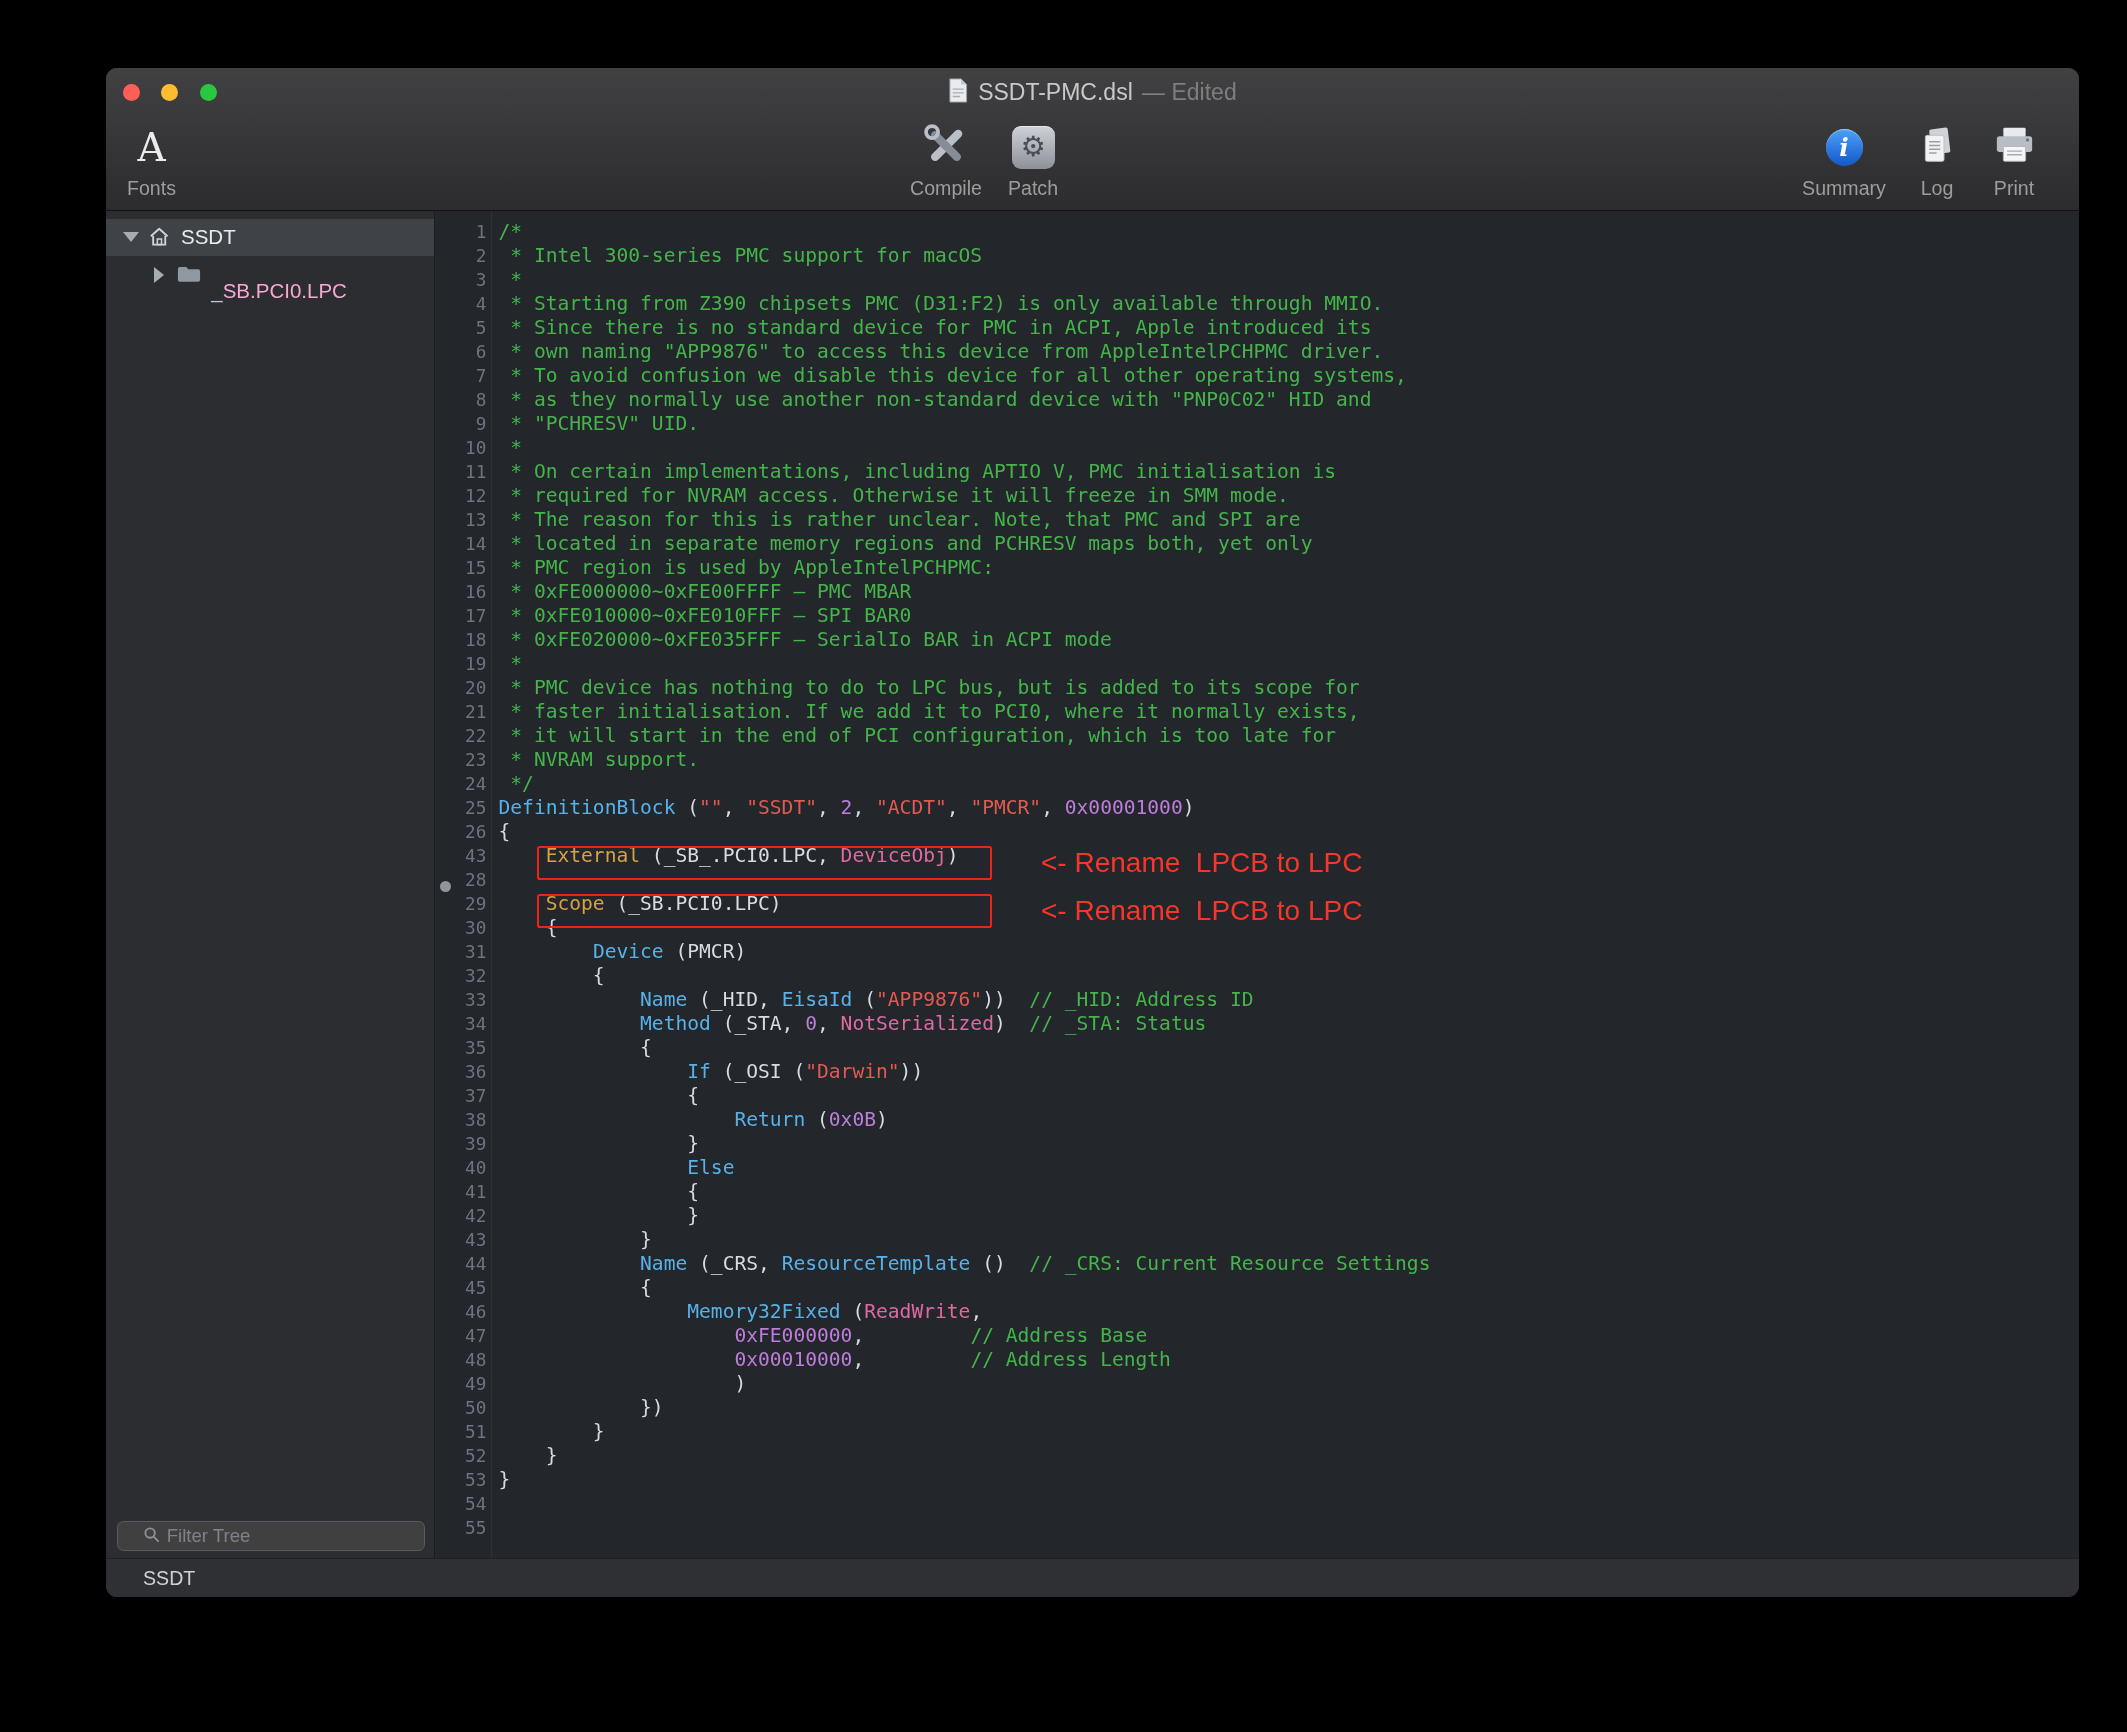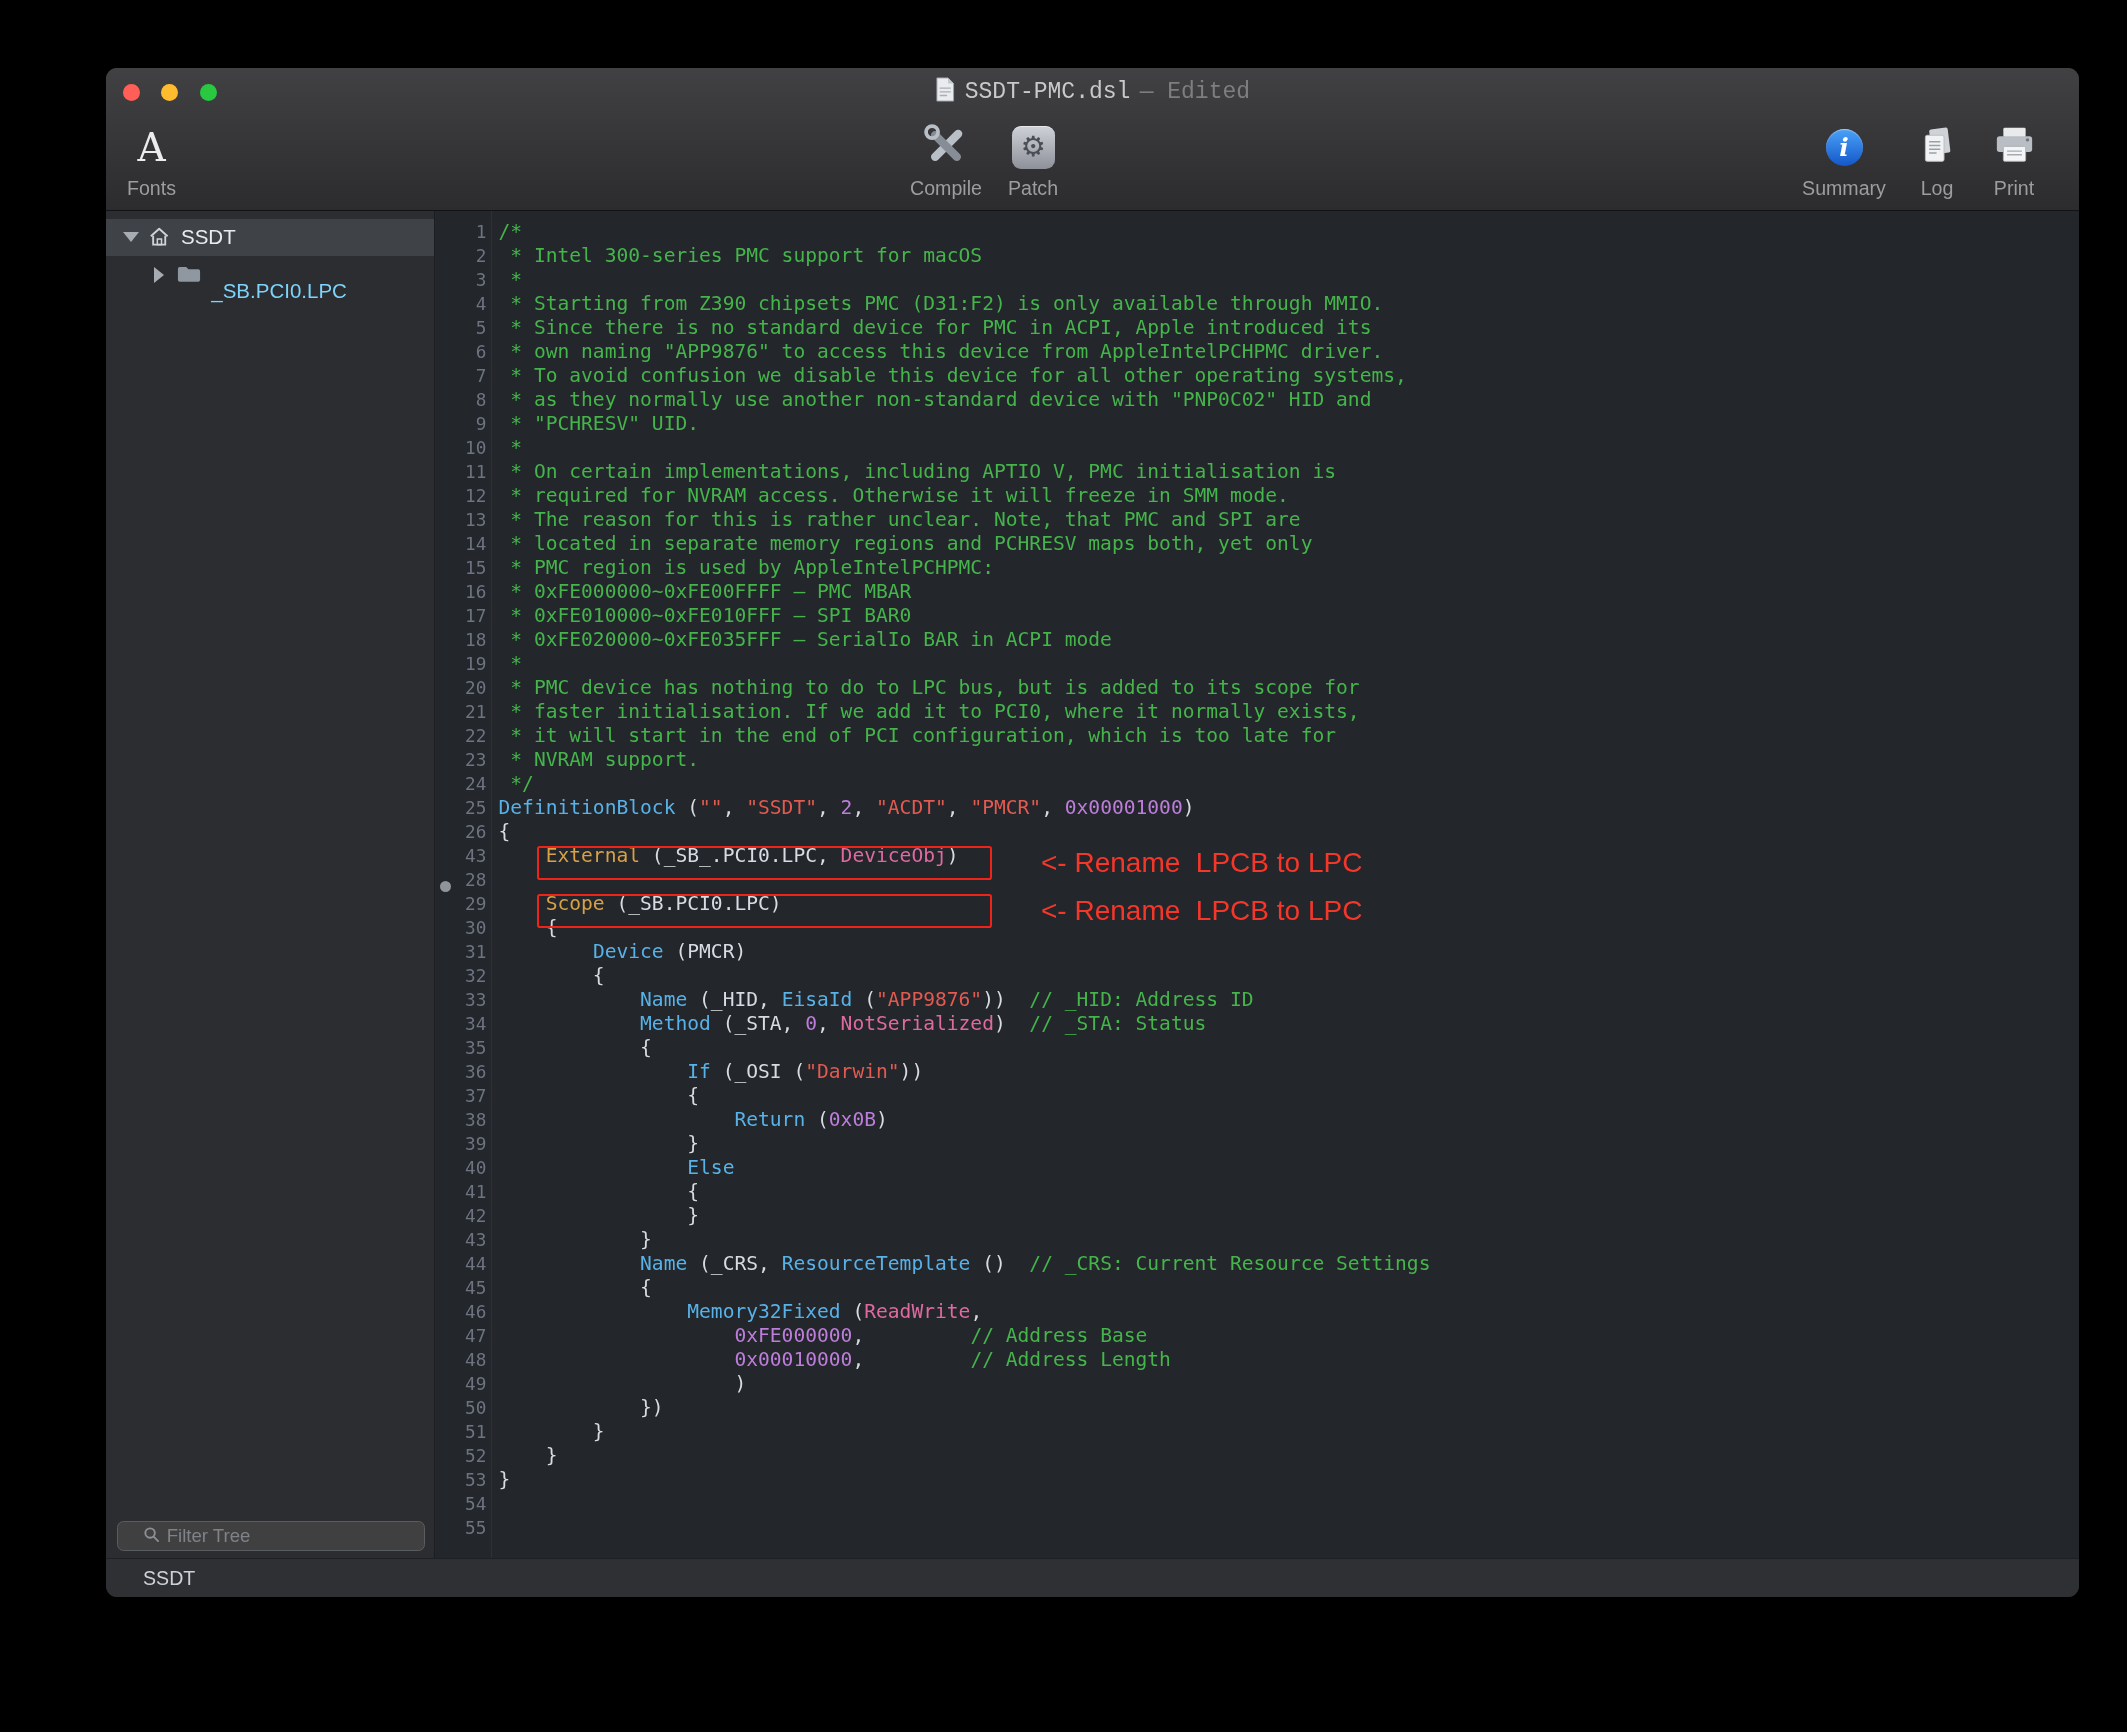--- a/index.html
+++ b/index.html
@@ -10,21 +10,21 @@
     border-radius:11.2px;overflow:hidden;background:#26282c;
     box-shadow:0 28px 84px rgba(0,0,0,.85);}
 
   
   .header{position:absolute;left:0;top:0;right:0;height:143px;
     background:linear-gradient(#414144,#2c2c2f);border-bottom:0.9px solid #121214;}
   .traffic{position:absolute;top:16px;left:17px;display:flex;gap:21.4px;}
   .light{width:17px;height:17px;border-radius:50%;}
   .light.close{background:#ff5f57}.light.min{background:#febc2e}.light.zoom{background:#28c840}
   .title-row{position:absolute;left:0;right:0;top:0;height:48px;
-    display:flex;align-items:center;justify-content:center;gap:9.3px;font-family:Liberation Mono, monospace;}
+    display:flex;align-items:center;justify-content:center;gap:9.3px;}
   .title-text{font-size:23px;color:#c9c9c9;}
   .title-suffix{font-size:23px;color:#7e7e7e;}
   .tool{position:absolute;top:51px;width:112px;display:flex;flex-direction:column;
     align-items:center;cursor:default;}
   .tool .icon-box{height:56px;display:flex;align-items:center;justify-content:center;}
   .tool .tlabel{font-size:19.6px;color:#9d9d9d;margin-top:1.9px;}
   .tool-fonts{left:0;width:91px}.tool-compile{left:784px}.tool-patch{left:871px}
   .tool-summary{left:1682px}.tool-log{left:1775px}.tool-print{left:1852px}
   .font-a{font-family:"DejaVu Serif",serif;font-size:39px;color:#ececec;line-height:1;}
   .patch-plate{width:43px;height:43px;border-radius:9.3px;
@@ -44,21 +44,21 @@
   .row-ssdt{top:7.5px;background:#3f4347;}
   .row-lpc{top:45px;}
   .caret{width:0;height:0;}
   .caret-down{margin-left:17px;border-left:8.4px solid transparent;
     border-right:8.4px solid transparent;border-top:10.3px solid #a7acb3;}
   .caret-right{margin-left:48px;border-top:8.4px solid transparent;
     border-bottom:8.4px solid transparent;border-left:10.3px solid #a7acb3;}
   .tree-icon{margin-left:9.3px;display:flex;align-items:center;}
   .row-lpc .tree-icon{margin-left:13px;}
   .tree-label{margin-left:10.3px;font-size:20.5px;color:#e9ebee;}
-  .row-lpc .tree-label{color:#7dd3fc;margin-top:32px;}
+  .row-lpc .tree-label{color:#f9a8d4;margin-top:32px;}
   .filter{position:absolute;left:11.2px;right:9.3px;bottom:7.5px;height:30px;
     border:0.9px solid #595c60;border-radius:6.5px;background:#404040;
     display:flex;align-items:center;padding:0 25px;gap:6.5px;}
   .filter input{flex:1;min-width:0;background:transparent;border:none;outline:none;
     color:#d2d6da;font-size:18.6px;font-family:inherit;}
   .filter input::placeholder{color:#7e838a;}
 
   
   .statusbar{position:absolute;left:0;right:0;bottom:0;height:39px;background:#2e3034;
     border-top:0.9px solid #1e2023;display:flex;align-items:center;

